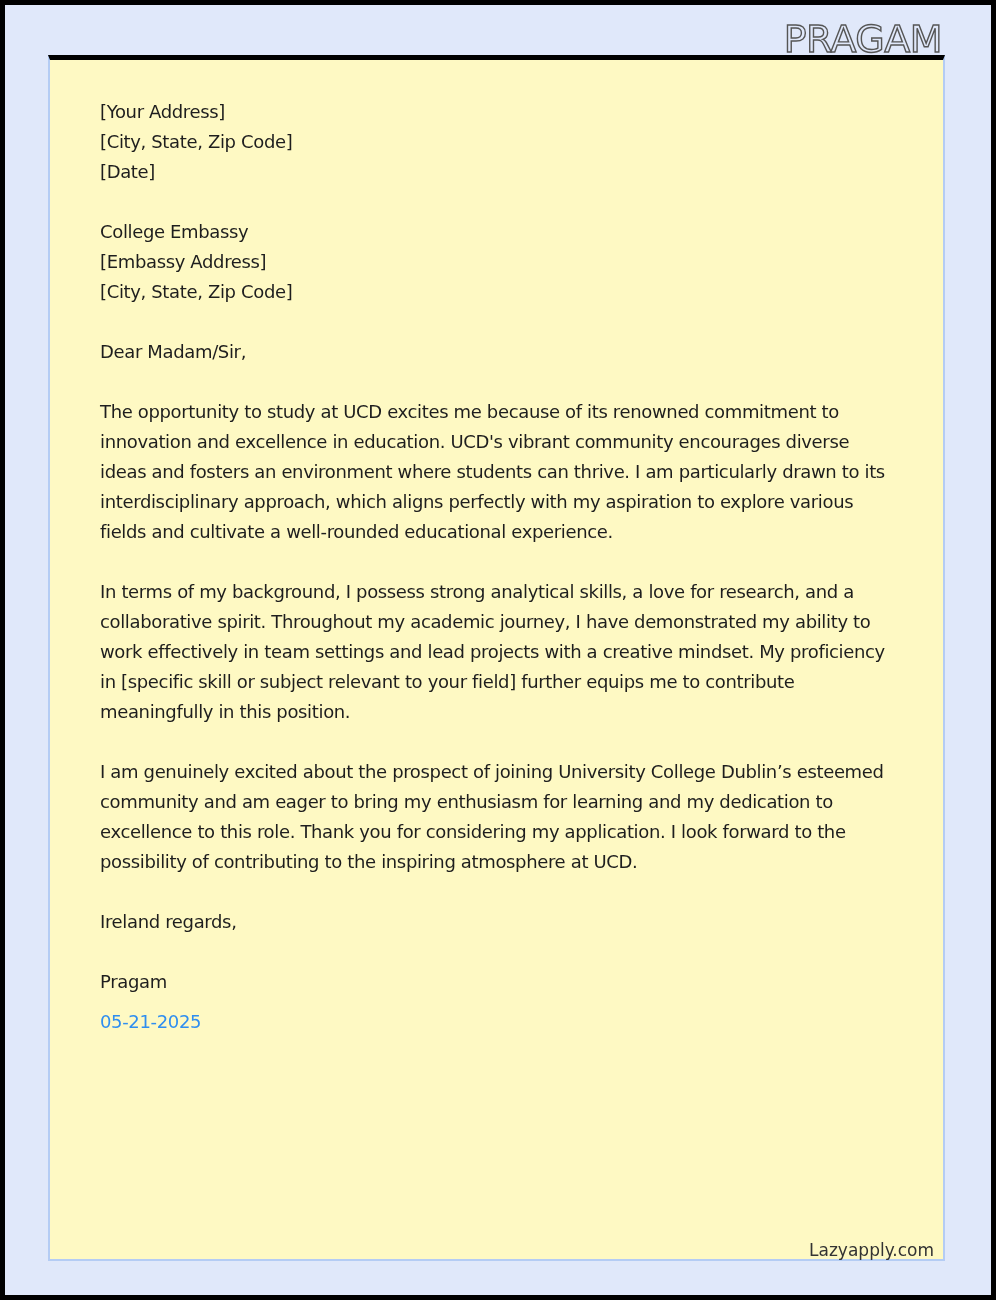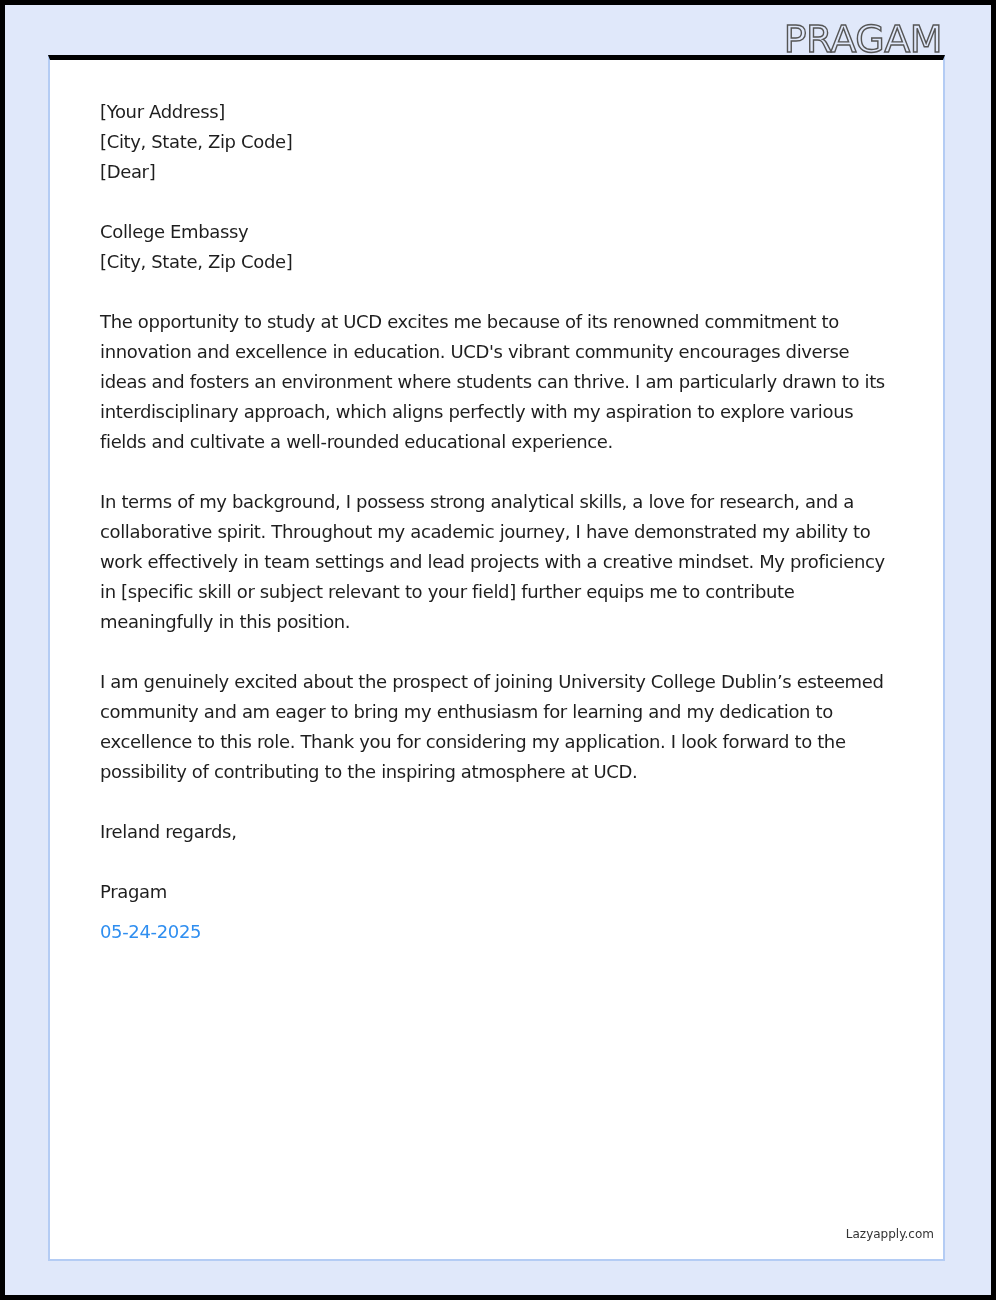--- a/index.html
+++ b/index.html
@@ -19,65 +19,67 @@
       font-size: 38px;
       letter-spacing: -0.5px;
       color: #e0e8fa;
       -webkit-text-stroke: 1.4px #555;
       line-height: 44px;
     }
     .card {
       position: absolute;
       left: 43px; top: 50px;
       width: 897px; height: 1206px;
-      background: #ffffff;
+      background: #fef9c3;
       border-top: 5px solid #000;
       border-left: 2px solid #b4ccf4;
       border-right: 2px solid #b4ccf4;
       border-bottom: 2px solid #b4ccf4;
       box-sizing: border-box;
     }
     .letter {
       position: absolute;
       left: 50px; top: 37px;
       width: 800px;
       font-size: 18px;
       line-height: 30px;
       color: #1e1e1e;
       letter-spacing: -0.35px;
     }
     .letter p { margin: 0 0 30px 0; }
     .letter .line { display: block; }
     .date { color: #2f8ef0; }
     .footer-brand {
       position: absolute;
-      right: 9px; bottom: 16px;
-      font-size: 12px;
+      right: 9px; bottom: 0px;
+      font-size: 17px;
       color: #333;
       line-height: 18px;
       margin-left: 40px;
     }
   </style>
 </head>
 <body>
 
 <div class="brand">PRAGAM</div>
 
 <div class="card">
   <div class="letter">
     <p>
       <span class="line">[Your Address]</span>
       <span class="line">[City, State, Zip Code]</span>
-      <span class="line">[Dear]</span>
+      <span class="line">[Date]</span>
     </p>
     <p>
       <span class="line">College Embassy</span>
+      <span class="line">[Embassy Address]</span>
       <span class="line">[City, State, Zip Code]</span>
     </p>
+    <p>Dear Madam/Sir,</p>
     <p>The opportunity to study at UCD excites me because of its renowned commitment to innovation and excellence in education. UCD's vibrant community encourages diverse ideas and fosters an environment where students can thrive. I am particularly drawn to its interdisciplinary approach, which aligns perfectly with my aspiration to explore various fields and cultivate a well-rounded educational experience.</p>
     <p>In terms of my background, I possess strong analytical skills, a love for research, and a collaborative spirit. Throughout my academic journey, I have demonstrated my ability to work effectively in team settings and lead projects with a creative mindset. My proficiency in [specific skill or subject relevant to your field] further equips me to contribute meaningfully in this position.</p>
     <p>I am genuinely excited about the prospect of joining University College Dublin’s esteemed community and am eager to bring my enthusiasm for learning and my dedication to excellence to this role. Thank you for considering my application. I look forward to the possibility of contributing to the inspiring atmosphere at UCD.</p>
     <p>Ireland regards,</p>
     <p style="margin-bottom:10px">Pragam</p>
-    <p class="date">05-24-2025</p>
+    <p class="date">05-21-2025</p>
   </div>
   <div class="footer-brand">Lazyapply.com</div>
 </div>
 
 </body></html>

